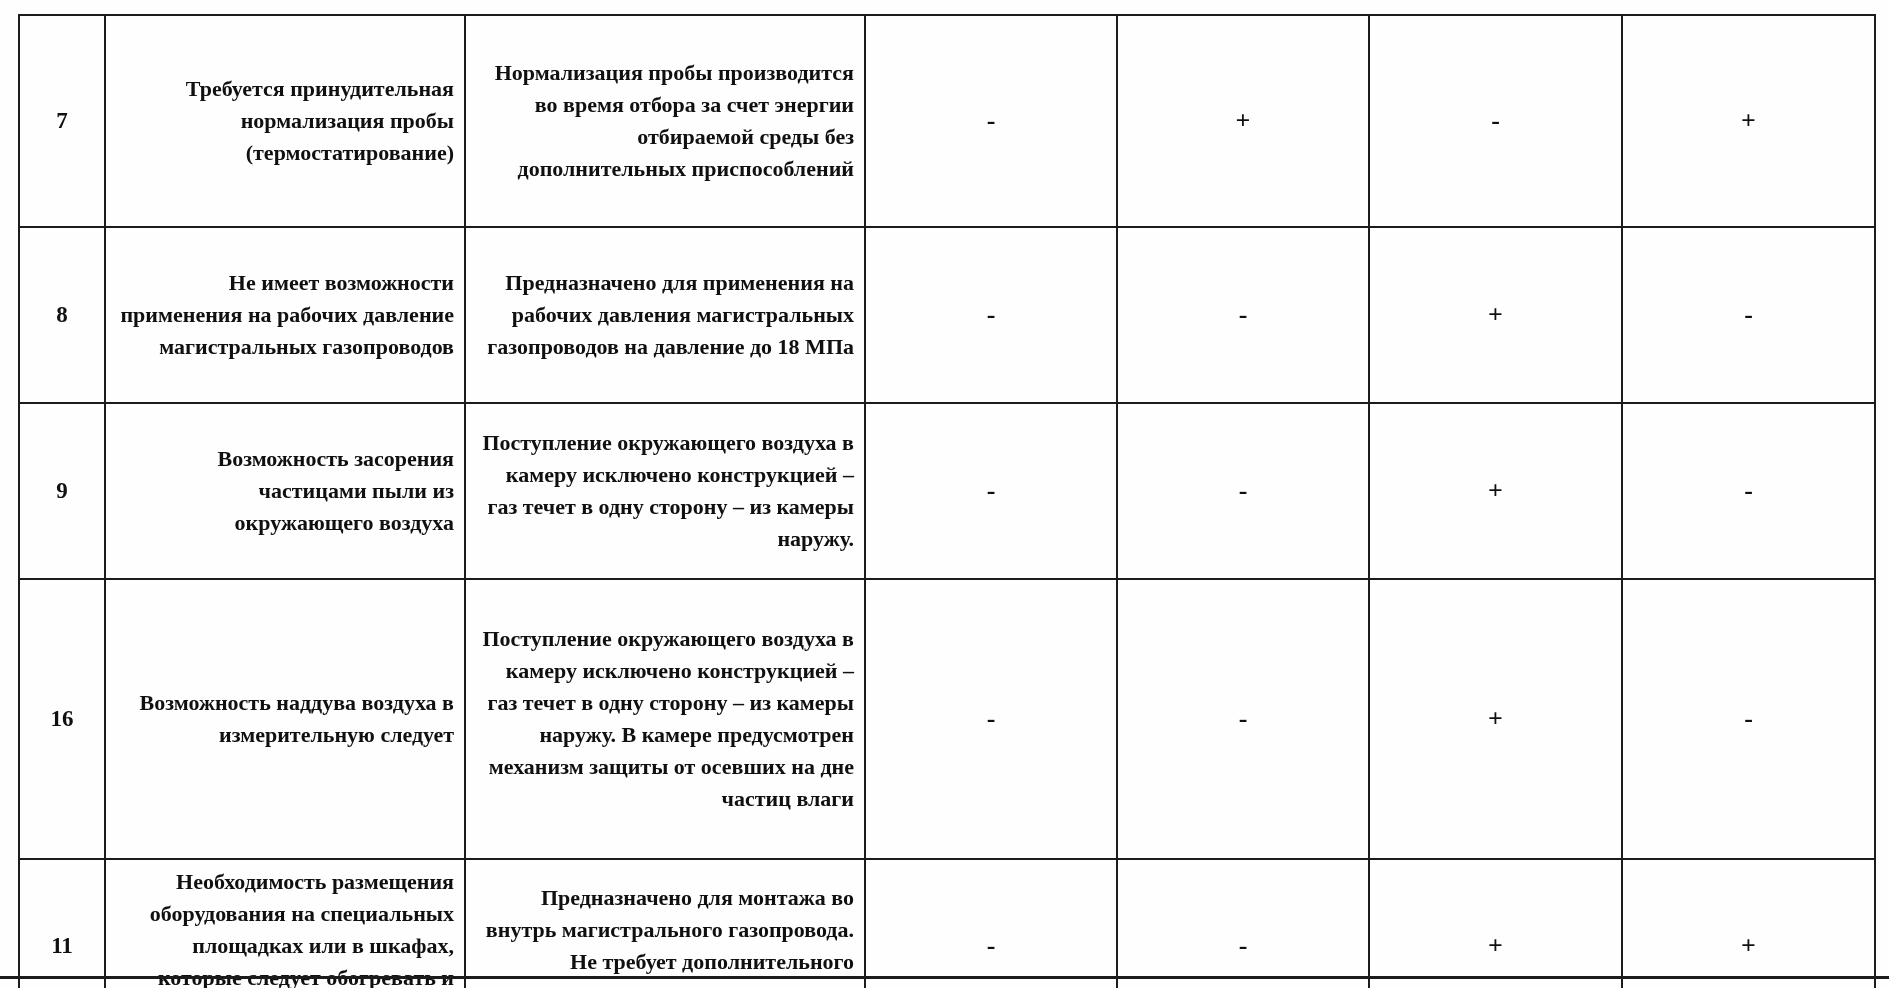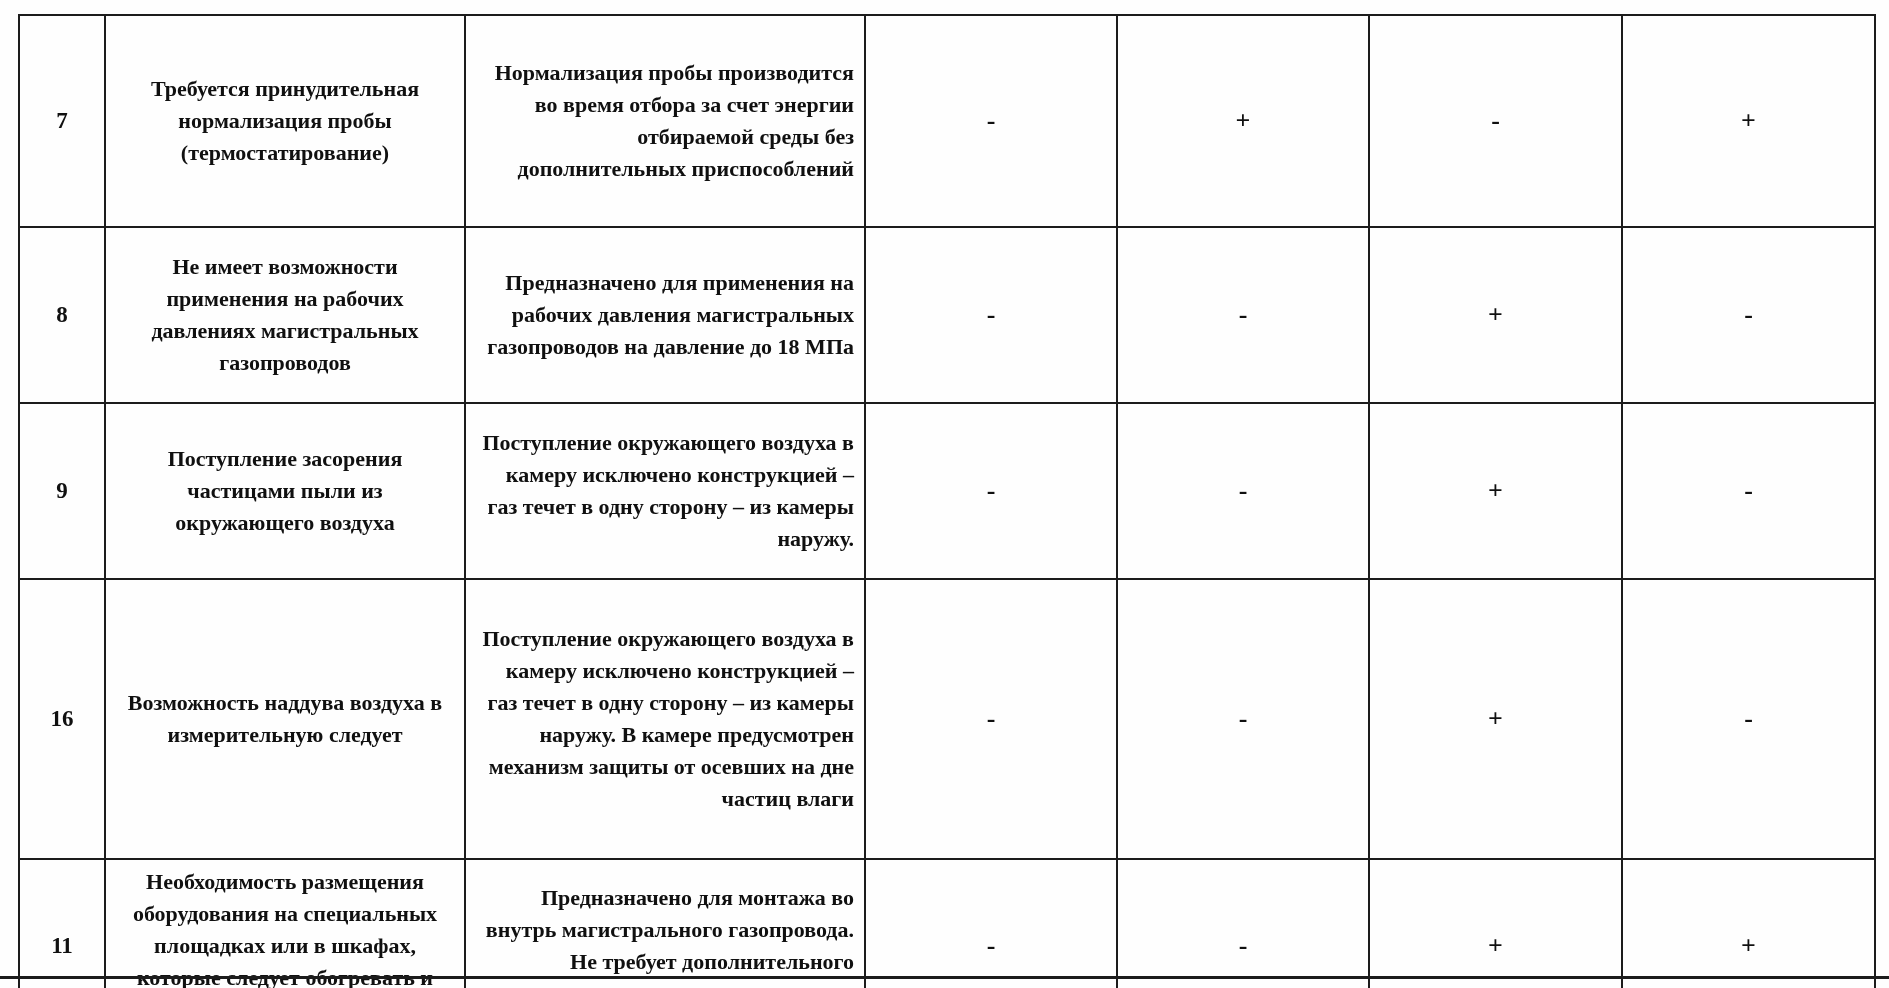--- a/index.html
+++ b/index.html
@@ -33,21 +33,21 @@
     border: 2px solid #1c1c1c;
     vertical-align: middle;
     padding: 6px 10px;
     background: #fefefe;
   }
   td.num-cell {
     text-align: center;
     font-size: 23px;
   }
   td.criterion-cell {
-    text-align: center;
+    text-align: right;
     padding-left: 16px;
     padding-right: 14px;
   }
   td.explanation-cell {
     text-align: right;
     padding-left: 8px;
     padding-right: 8px;
   }
   td.mark-cell {
     text-align: center;
@@ -85,30 +85,30 @@
         <td class="num-cell">7</td>
         <td class="criterion-cell">Требуется принудительная нормализация пробы (термостатирование)</td>
         <td class="explanation-cell">Нормализация пробы производится во время отбора за счет энергии отбираемой среды без дополнительных приспособлений</td>
         <td class="mark-cell">-</td>
         <td class="mark-cell">+</td>
         <td class="mark-cell">-</td>
         <td class="mark-cell">+</td>
       </tr>
       <tr class="row-8">
         <td class="num-cell">8</td>
-        <td class="criterion-cell">Не имеет возможности применения на рабочих давлениях магистральных газопроводов</td>
+        <td class="criterion-cell">Не имеет возможности применения на рабочих давление магистральных газопроводов</td>
         <td class="explanation-cell">Предназначено для применения на рабочих давления магистральных газопроводов на давление до 18 МПа</td>
         <td class="mark-cell">-</td>
         <td class="mark-cell">-</td>
         <td class="mark-cell">+</td>
         <td class="mark-cell">-</td>
       </tr>
       <tr class="row-9">
         <td class="num-cell">9</td>
-        <td class="criterion-cell">Поступление засорения частицами пыли из окружающего воздуха</td>
+        <td class="criterion-cell">Возможность засорения частицами пыли из окружающего воздуха</td>
         <td class="explanation-cell">Поступление окружающего воздуха в камеру исключено конструкцией – газ течет в одну сторону – из камеры наружу.</td>
         <td class="mark-cell">-</td>
         <td class="mark-cell">-</td>
         <td class="mark-cell">+</td>
         <td class="mark-cell">-</td>
       </tr>
       <tr class="row-10">
         <td class="num-cell">16</td>
         <td class="criterion-cell">Возможность наддува воздуха в измерительную следует</td>
         <td class="explanation-cell">Поступление окружающего воздуха в камеру исключено конструкцией – газ течет в одну сторону – из камеры наружу. В камере предусмотрен механизм защиты от осевших на дне частиц влаги</td>

